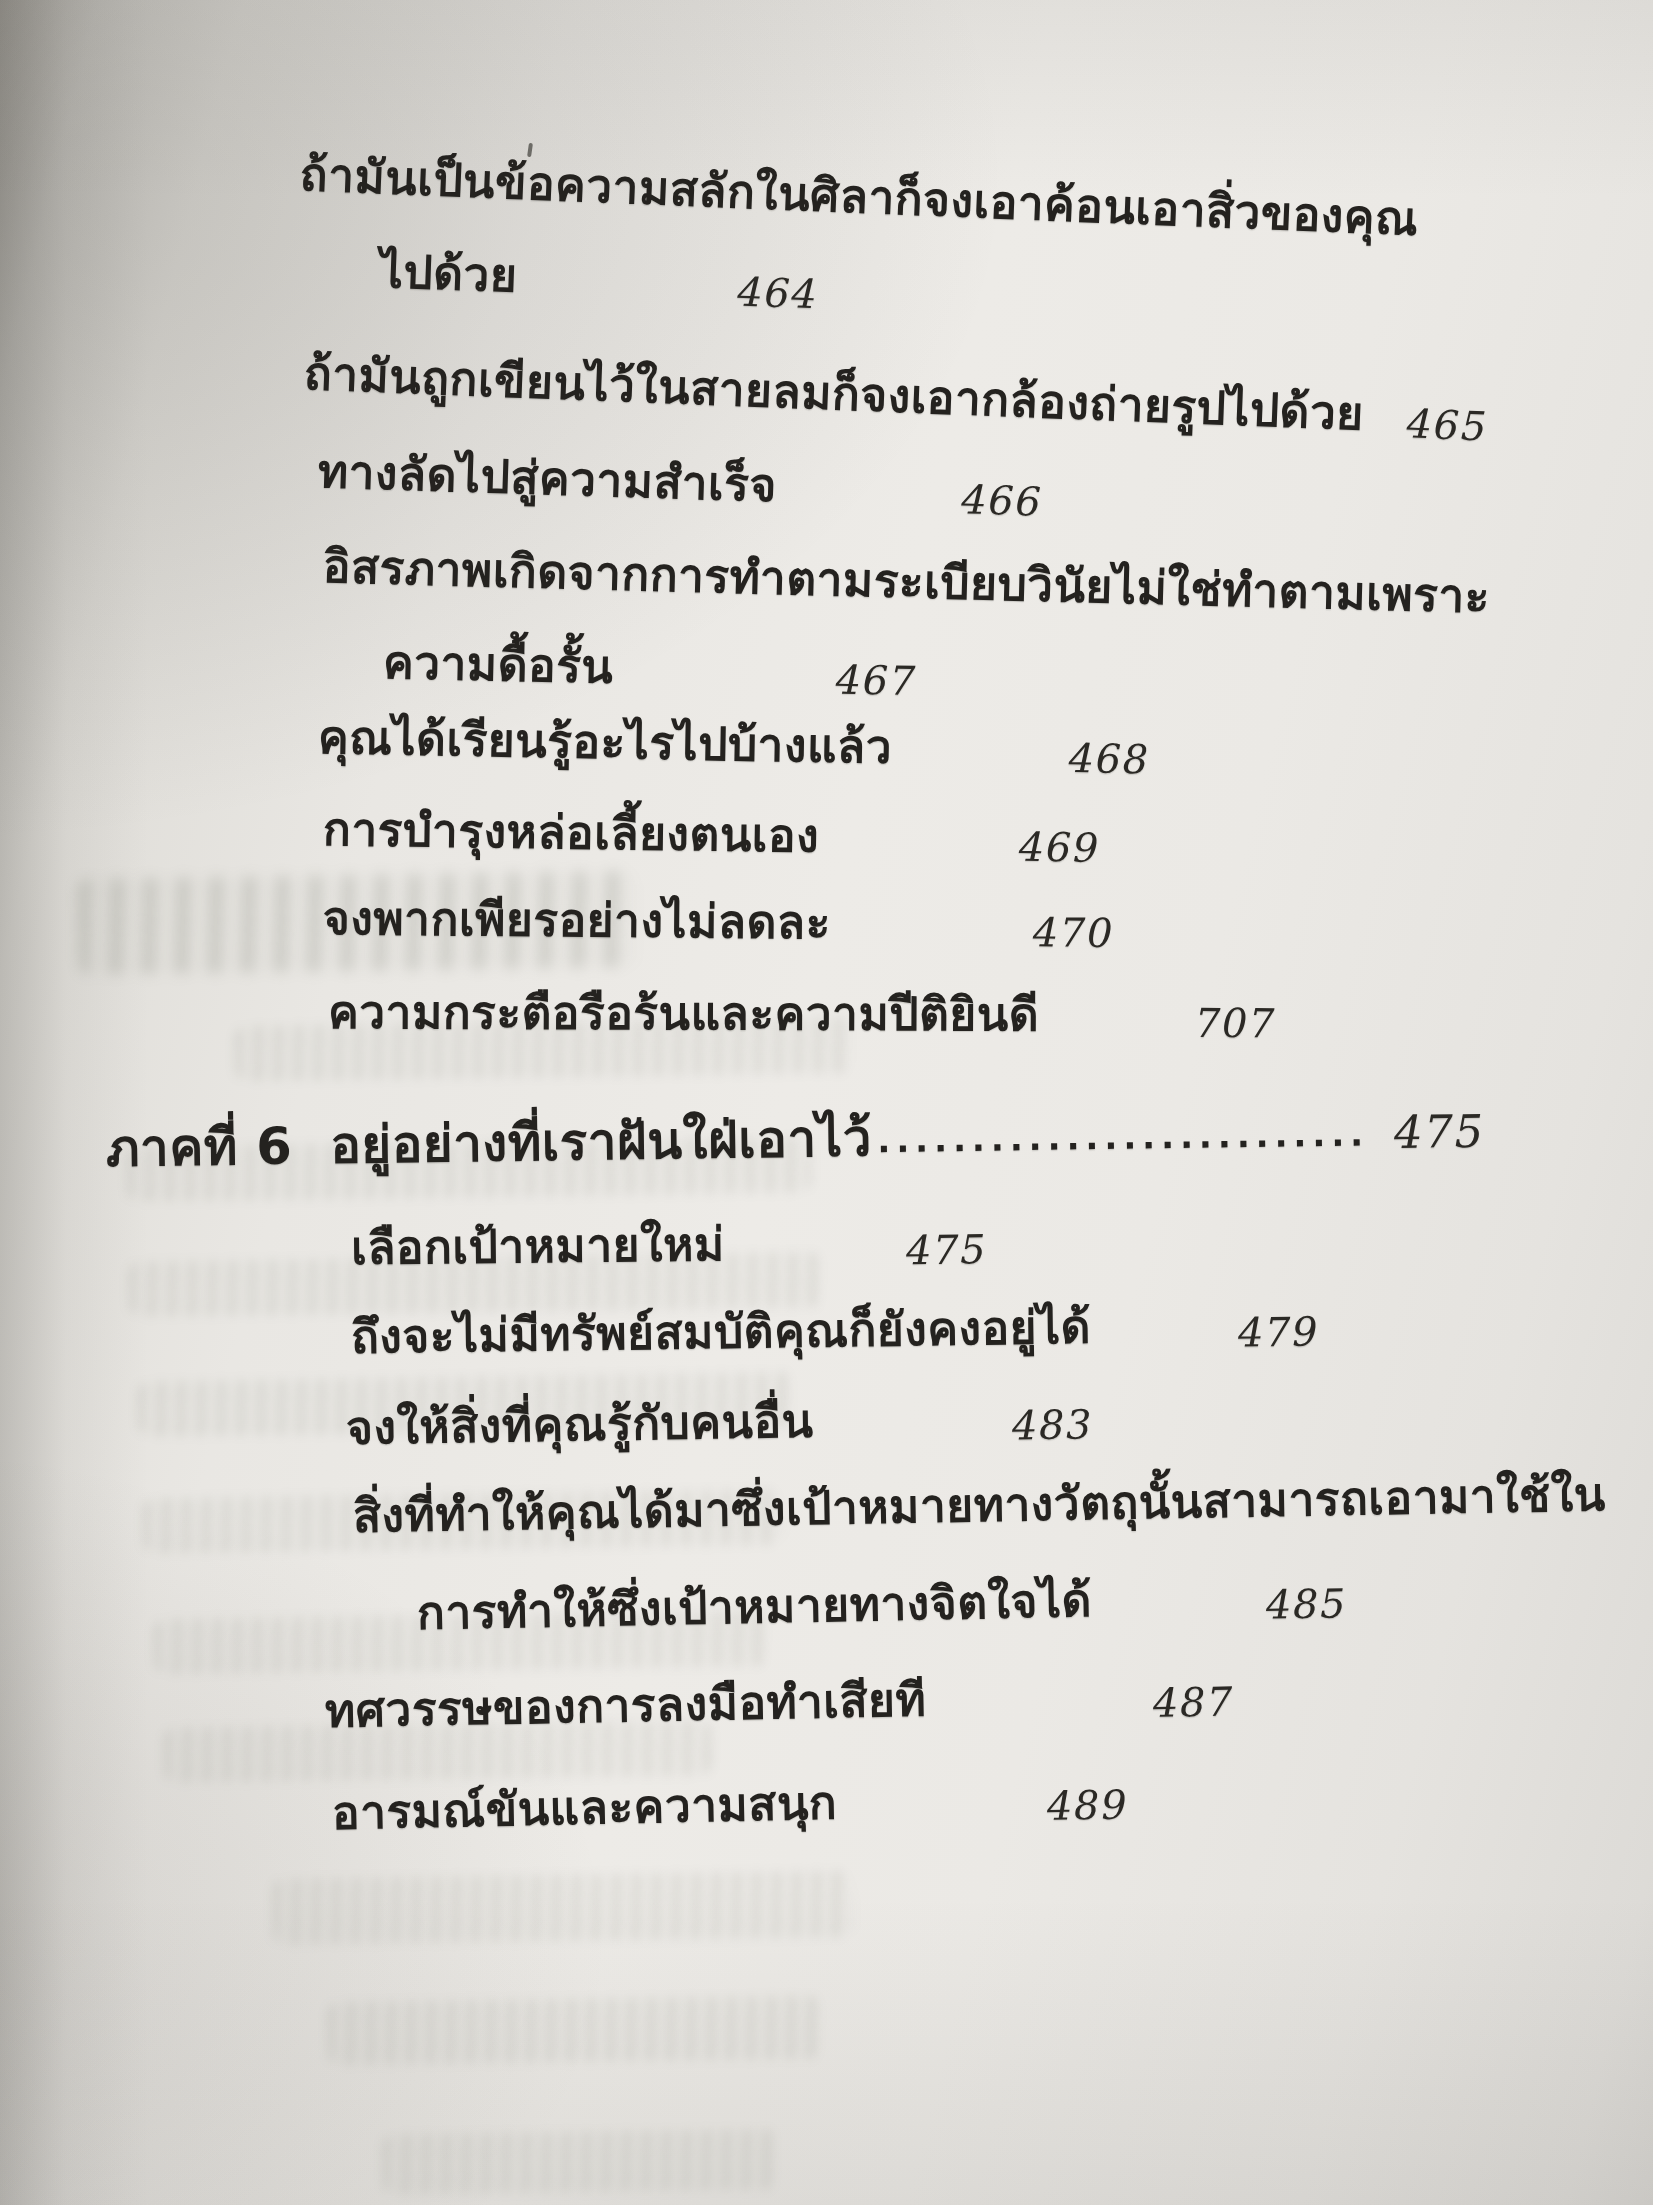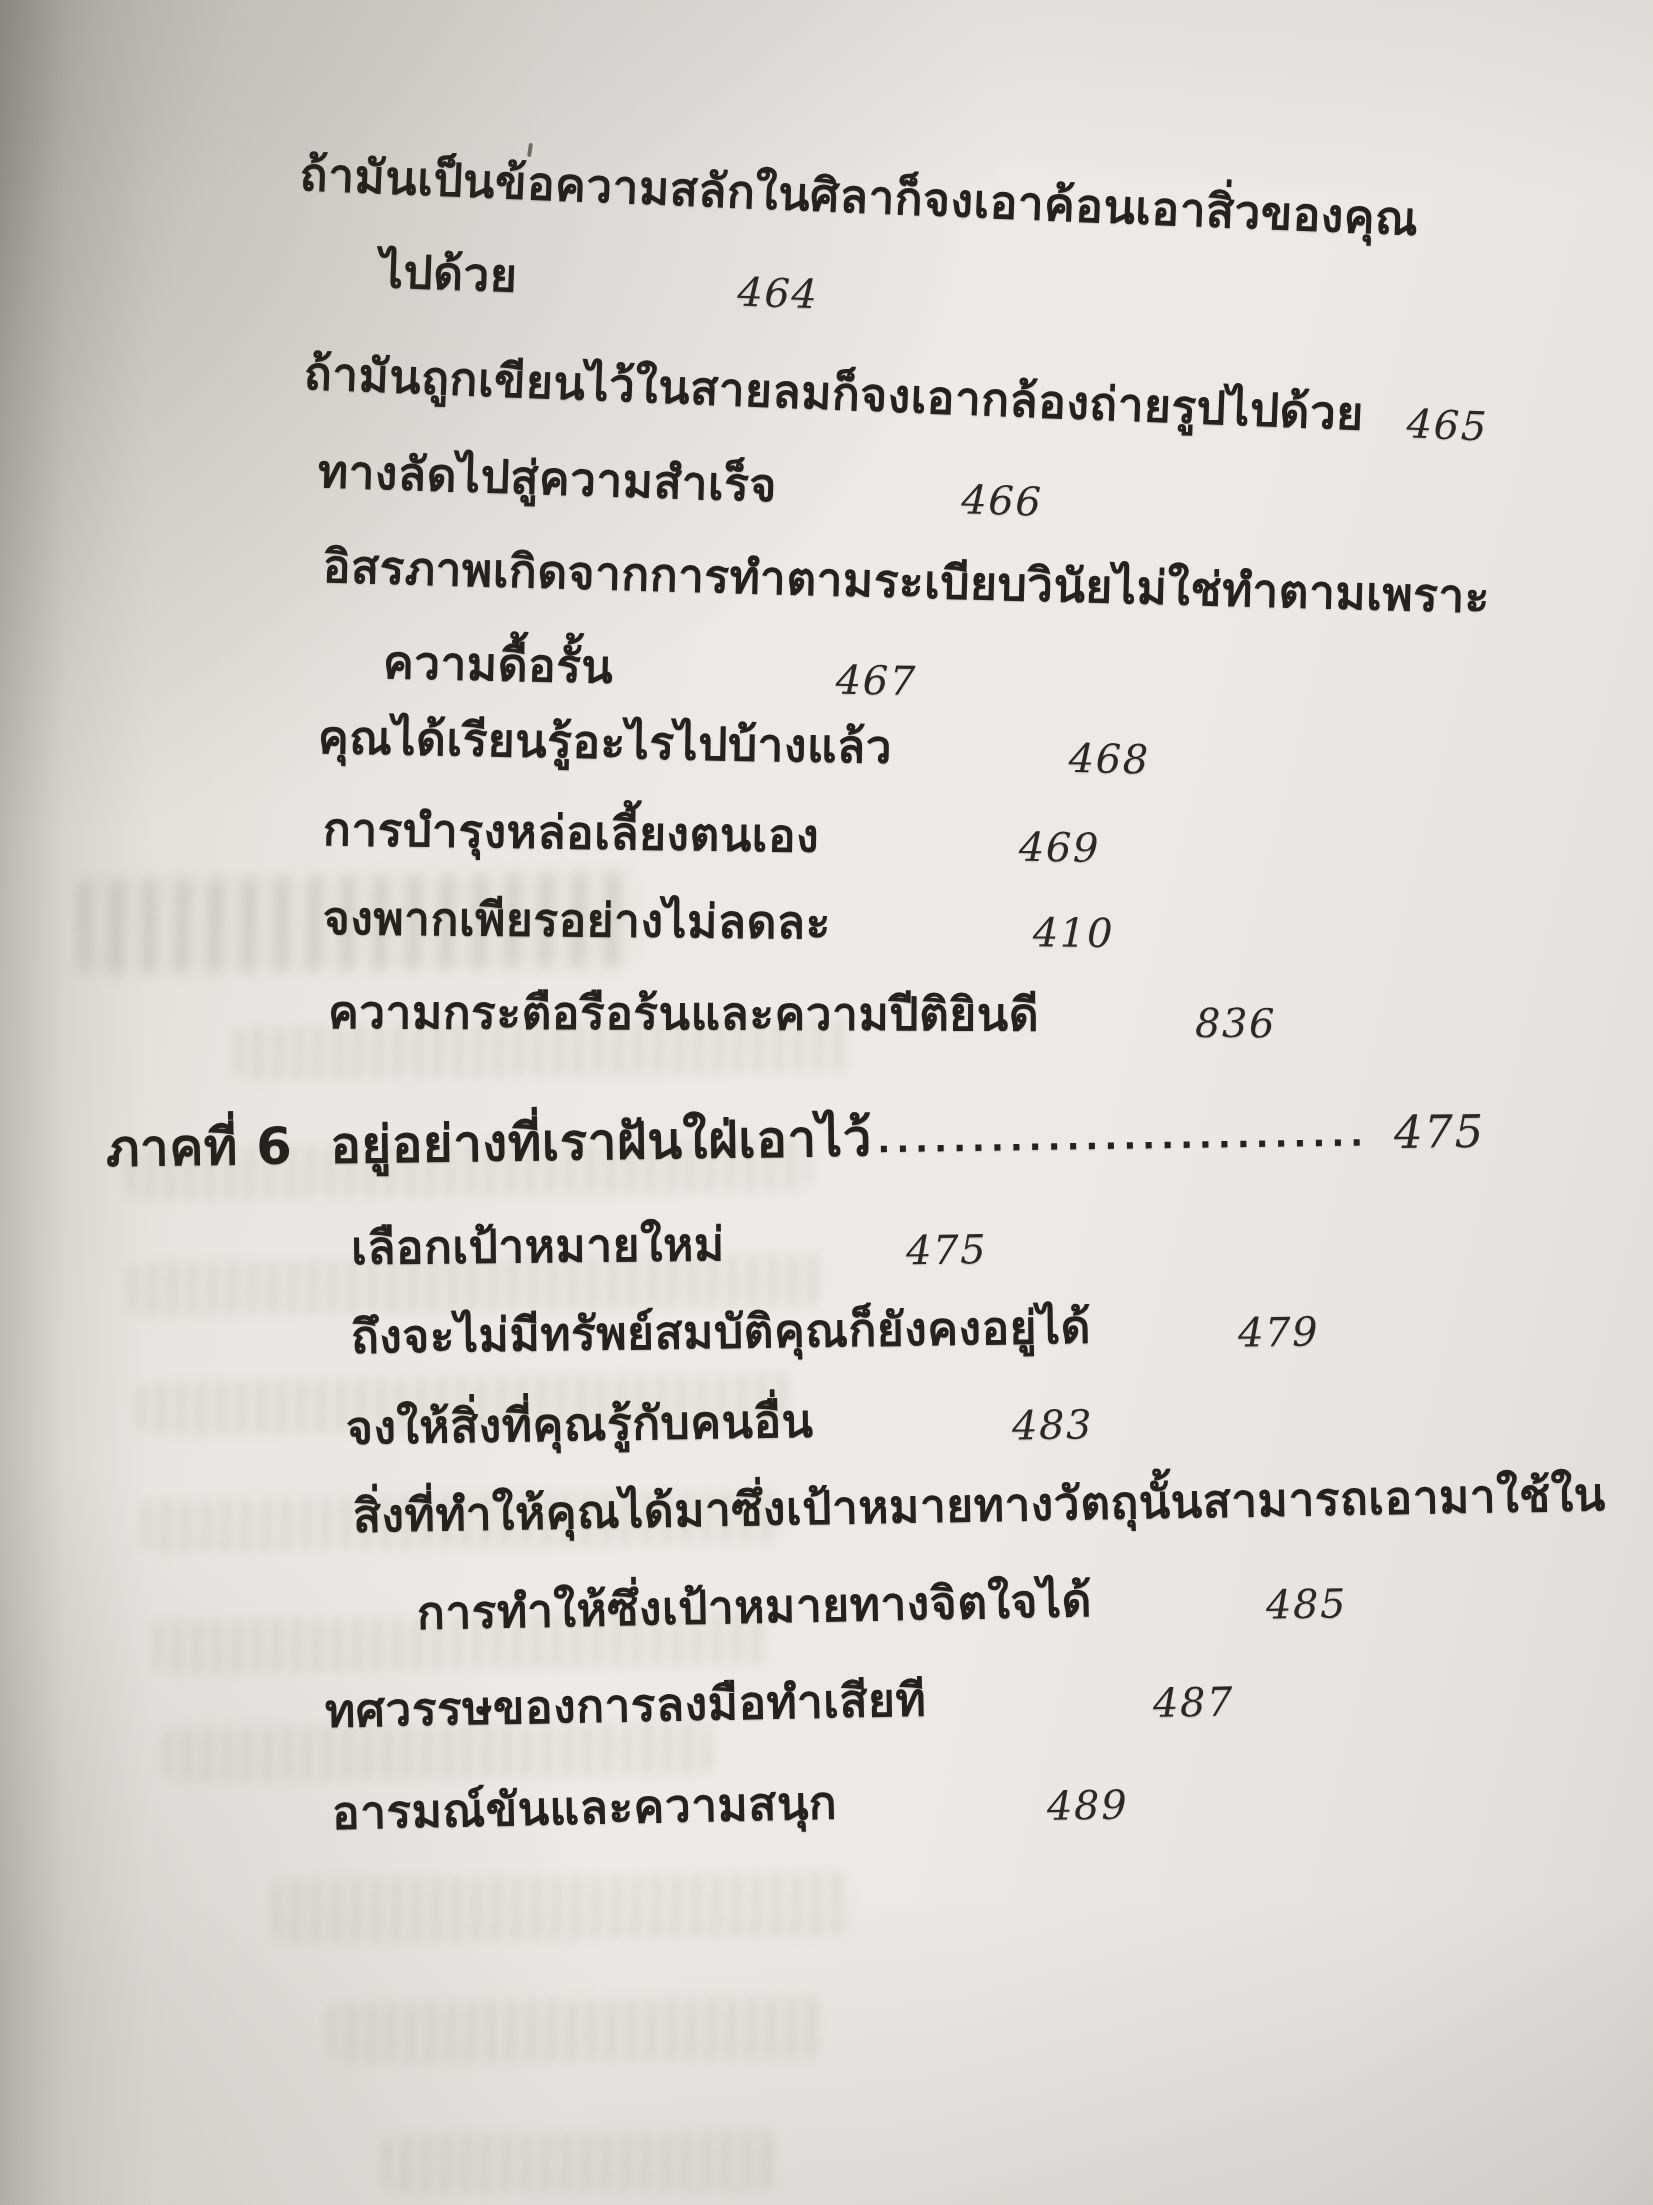--- a/index.html
+++ b/index.html
@@ -141,26 +141,26 @@
     <span class="num" style="left:751px;">468</span>
   </div>
 
   <div class="row" style="left:323px;top:796px;transform:rotate(0.8deg);">
     <span>การบำรุงหล่อเลี้ยงตนเอง</span>
     <span class="num" style="left:696px;">469</span>
   </div>
 
   <div class="row" style="left:323px;top:885px;transform:rotate(0.5deg);">
     <span>จงพากเพียรอย่างไม่ลดละ</span>
-    <span class="num" style="left:710px;">410</span>
+    <span class="num" style="left:710px;">470</span>
   </div>
 
   <div class="row" style="left:328px;top:979px;transform:rotate(0.2deg);">
     <span>ความกระตือรือร้นและความปีติยินดี</span>
-    <span class="num" style="left:867px;">836</span>
+    <span class="num" style="left:867px;">707</span>
   </div>
 
   <div class="row section" style="left:106px;top:1113px;transform:rotate(-0.8deg);">
     <span class="prefix">ภาคที่ 6</span><span class="title">อยู่อย่างที่เราฝันใฝ่เอาไว้</span><span class="leader">..........................</span><span class="num-inline">475</span>
   </div>
 
   <div class="row" style="left:351px;top:1215px;transform:rotate(-0.6deg);">
     <span>เลือกเป้าหมายใหม่</span>
     <span class="num" style="left:555px;">475</span>
   </div>

